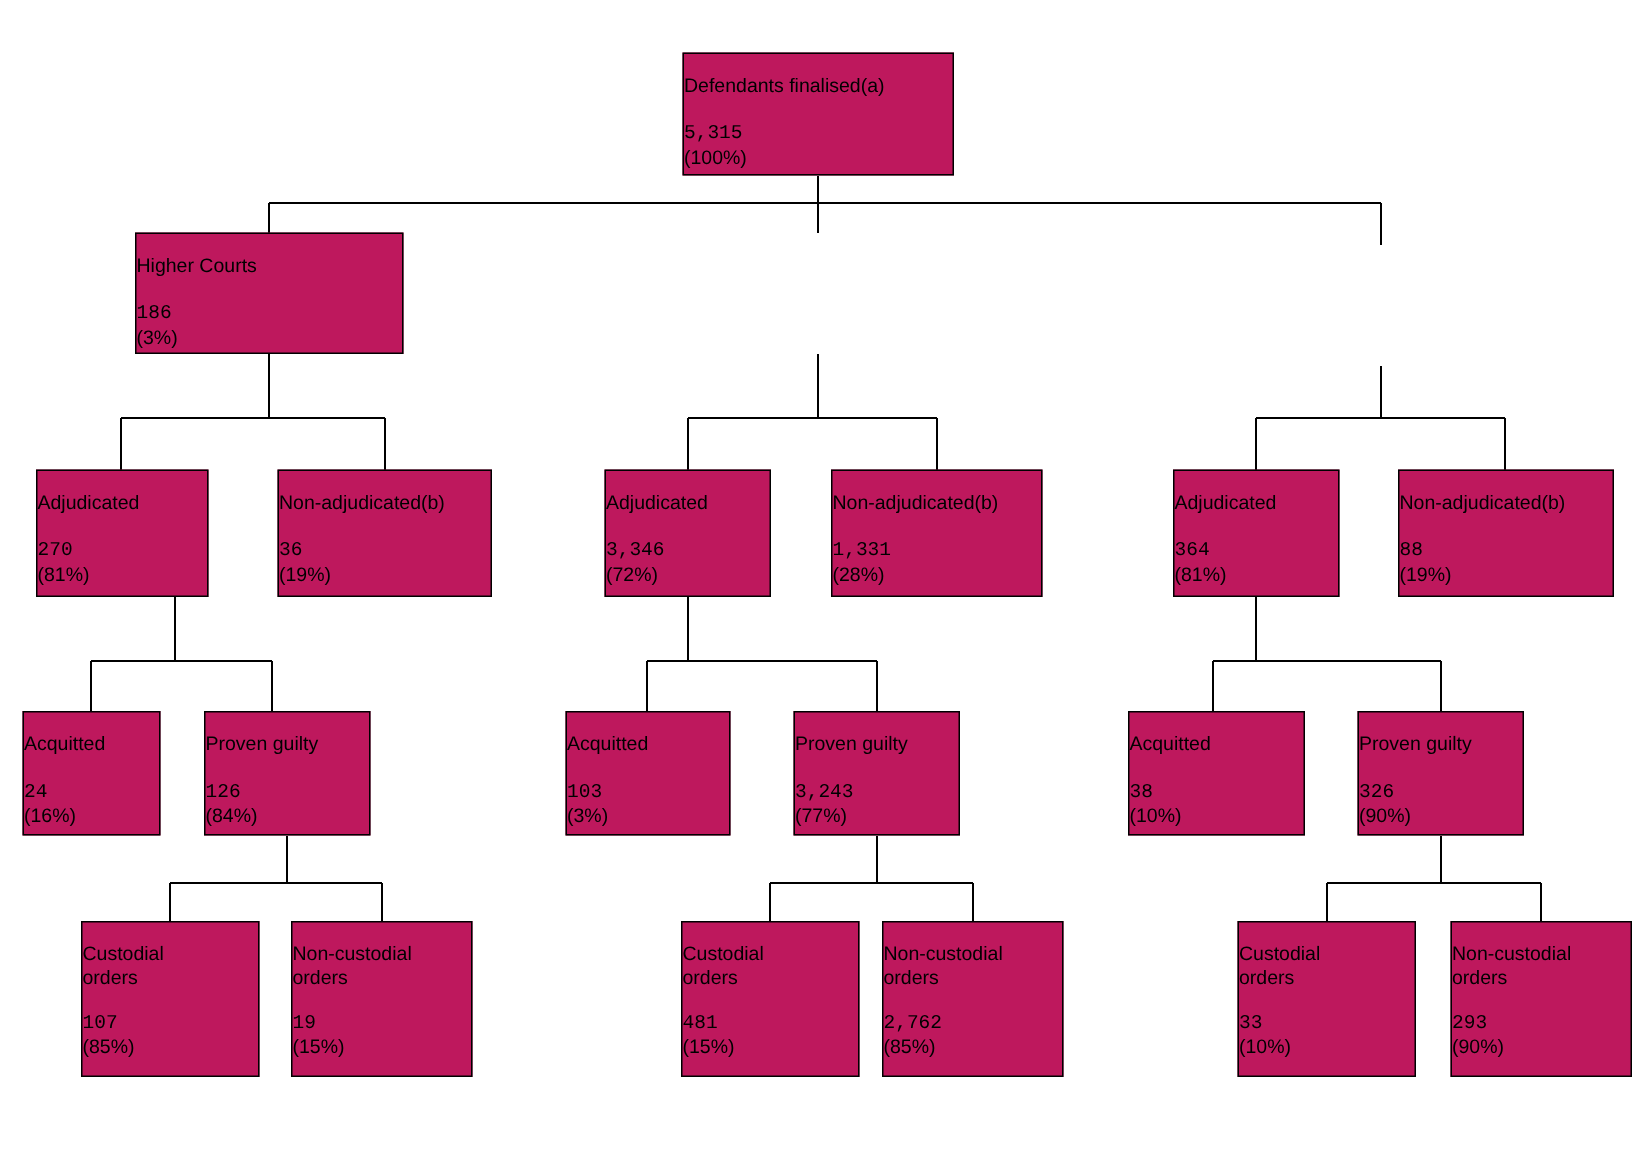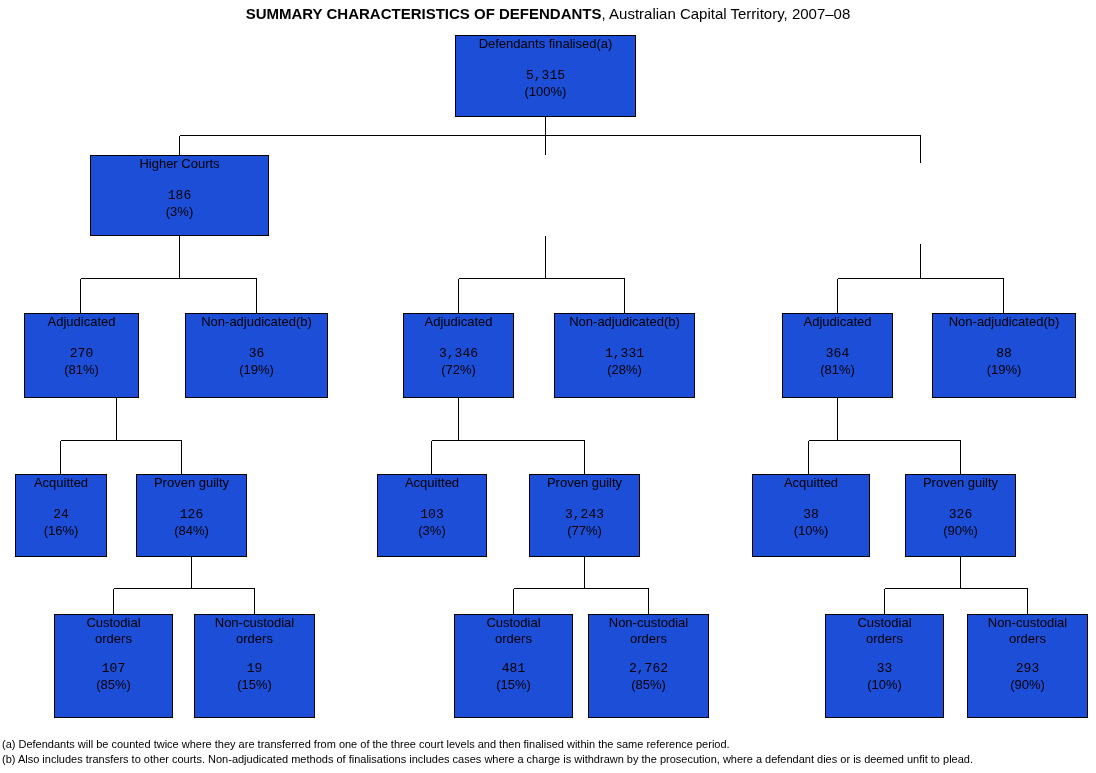--- a/index.html
+++ b/index.html
@@ -34,25 +34,25 @@
     left: 0;
     top: 0;
     width: 1096px;
     height: 773px;
   }
 
   .node {
     position: absolute;
     box-sizing: border-box;
     border: 1px solid #000000;
-    background: #1d4ed8;
-    text-align: center;
+    background: #be185d;
+    text-align: left;
     font-size: 13px;
     line-height: 16px;
-    padding-top: 0;
+    padding-top: 13px;
   }
   .node .label {
     display: block;
     white-space: pre-line;
   }
   .node .value {
     display: block;
     font-family: Liberation Mono, monospace;
   }
   .node .pct {
@@ -69,23 +69,20 @@
     white-space: nowrap;
   }
   #fn-a { top: 738px; }
   #fn-b { top: 753px; }
 </style>
 </head>
 <body>
 
 <div id="page">
 
-  <div id="title">
-    <span class="bold">SUMMARY CHARACTERISTICS OF DEFENDANTS</span><span class="norm">, Australian Capital Territory, 2007–08</span>
-  </div>
 
   <svg id="connectors" viewBox="0 0 1096 773" xmlns="http://www.w3.org/2000/svg">
     <g stroke="#000000" stroke-width="1.2" fill="none" shape-rendering="crispEdges">
 
       <path d="M545.5 117 L545.5 135.5"></path>
       <path d="M179.5 135.5 L920.5 135.5"></path>
       <path d="M179.5 135.5 L179.5 155"></path>
       <path d="M545.5 135.5 L545.5 155"></path>
       <path d="M920.5 135.5 L920.5 163"></path>
 
@@ -257,16 +254,14 @@
     <span class="pct">(10%)</span>
   </div>
 
   <div class="node gap-2" style="left:967px; top:614px; width:121px; height:104px;">
     <span class="label">Non-custodial
 orders</span>
     <span class="value">293</span>
     <span class="pct">(90%)</span>
   </div>
 
-  <div class="footnote" id="fn-a">(a) Defendants will be counted twice where they are transferred from one of the three court levels and then finalised within the same reference period.</div>
-  <div class="footnote" id="fn-b">(b) Also includes transfers to other courts. Non-adjudicated methods of finalisations includes cases where a charge is withdrawn by the prosecution, where a defendant dies or is deemed unfit to plead.</div>
 
 </div>
 
 </body></html>

